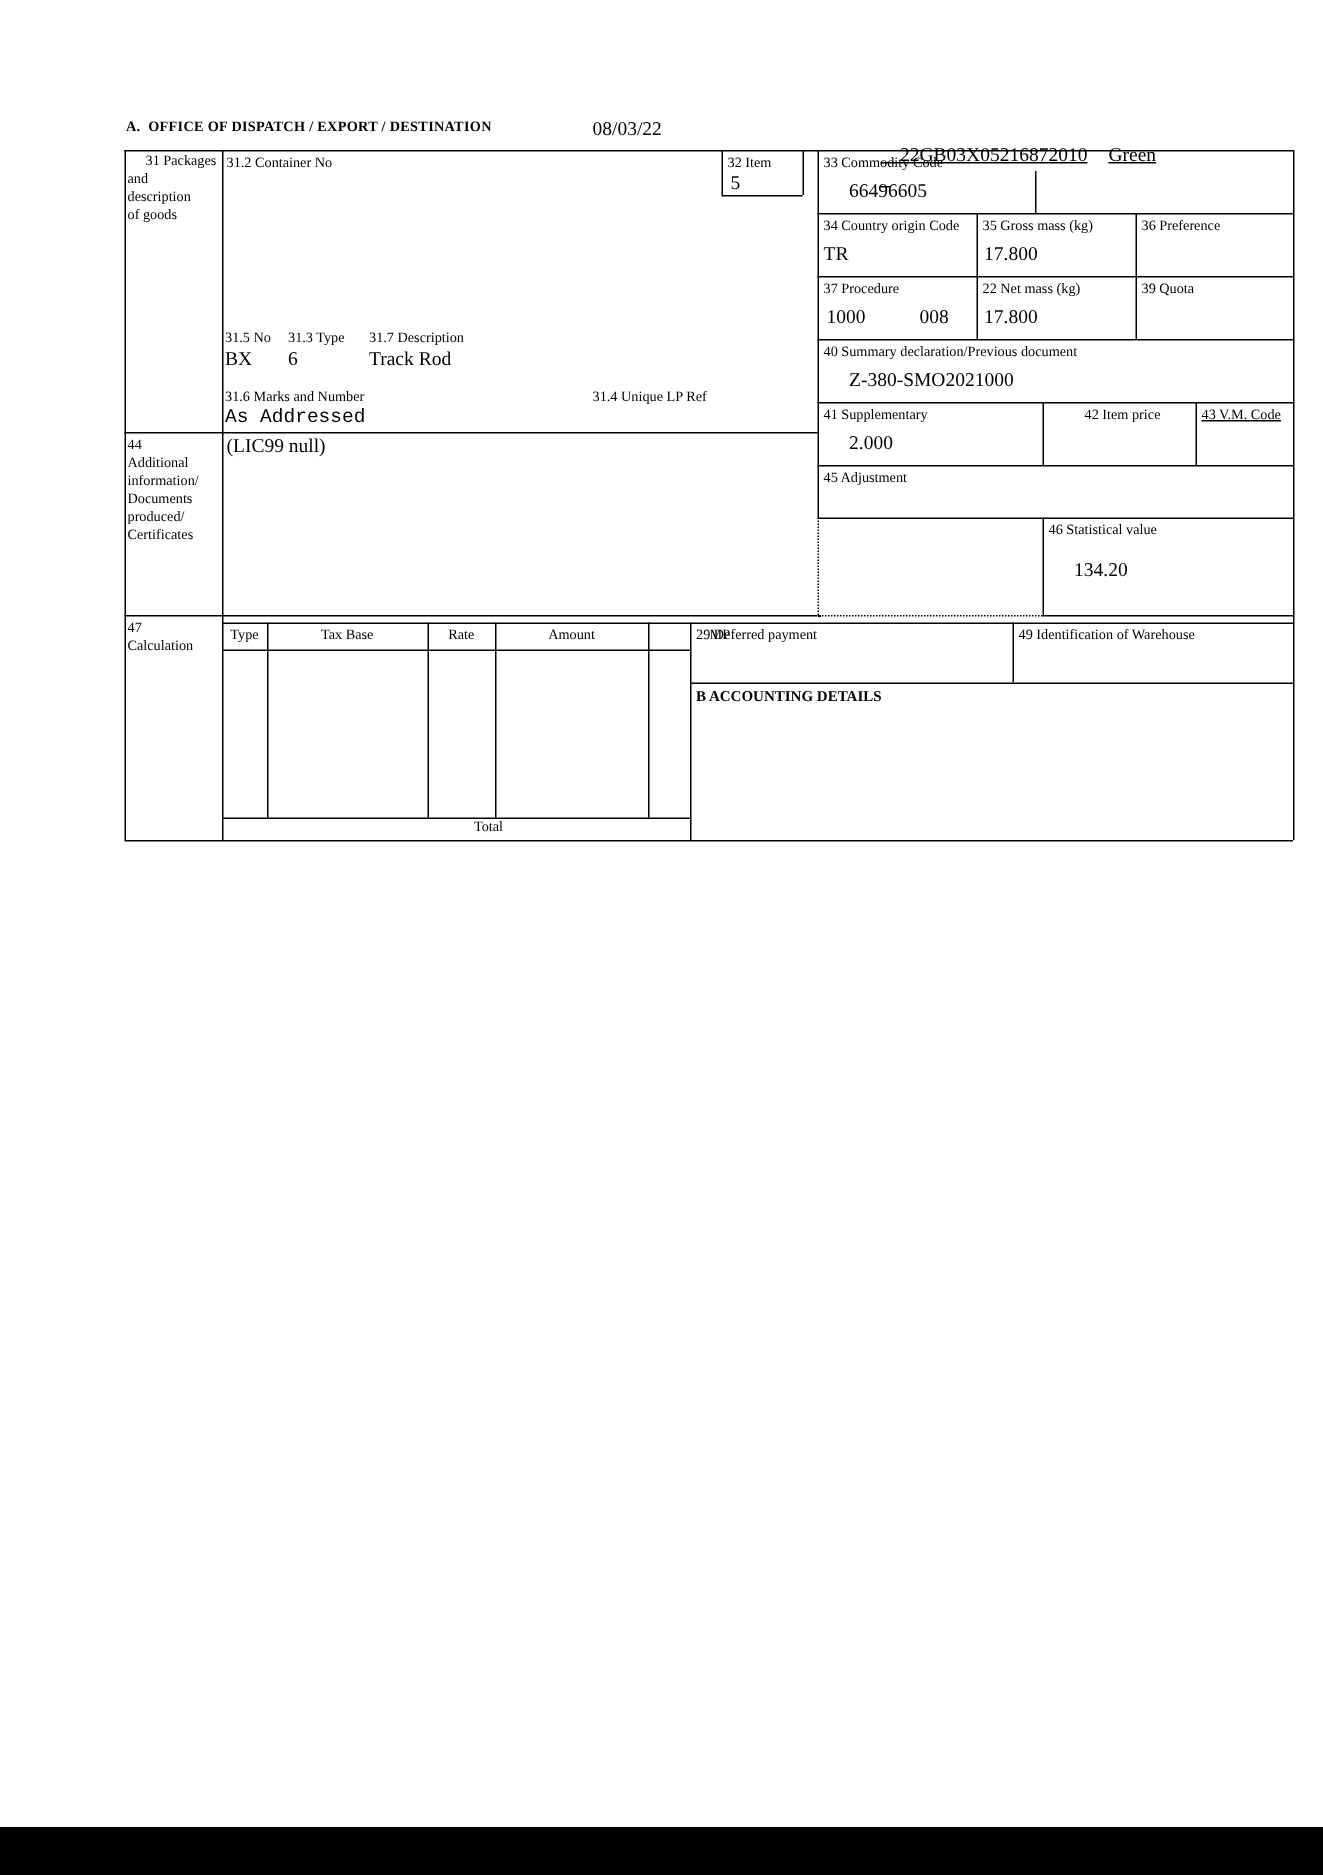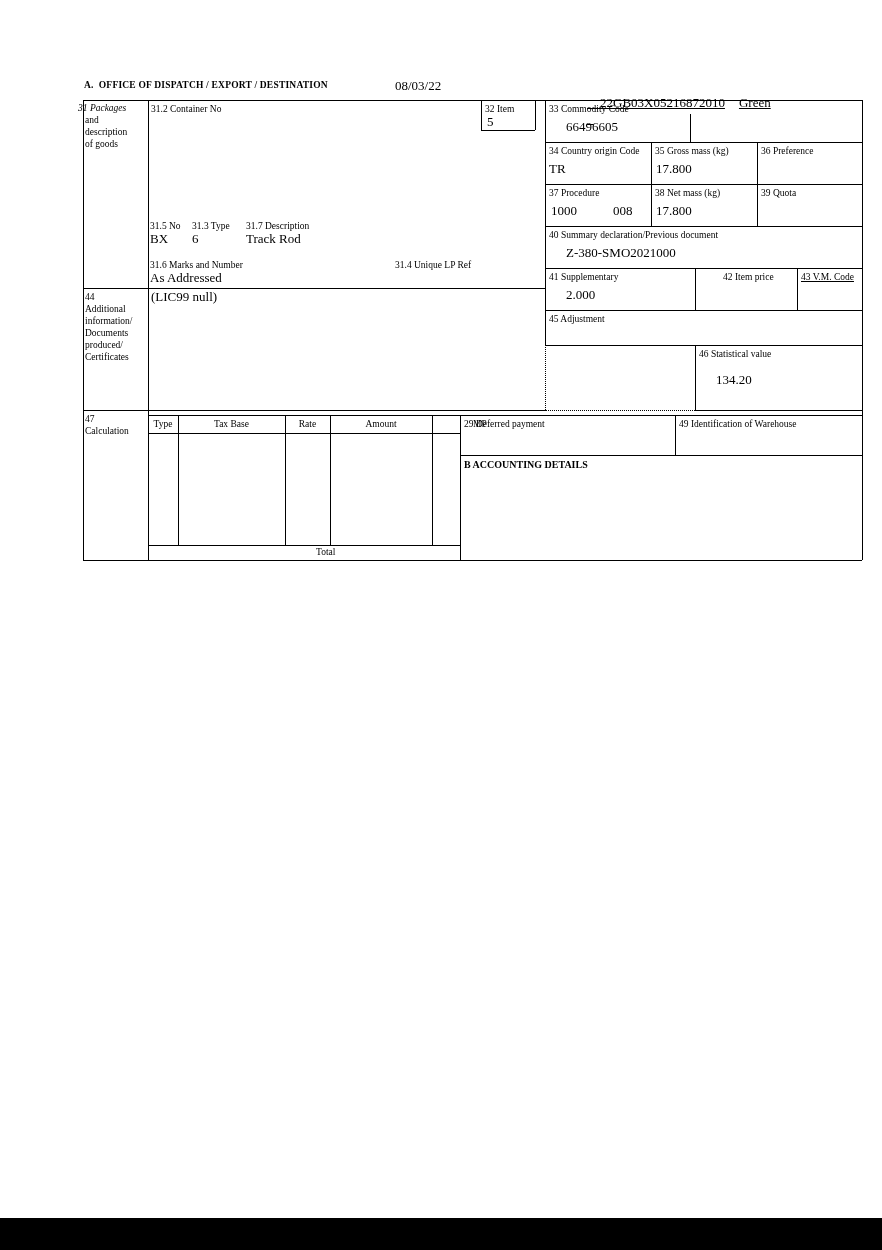--- a/index.html
+++ b/index.html
@@ -64,21 +64,21 @@
   <div class="hl" style="left:148px;top:433px;width:312px;"></div>
   <div class="vl" style="left:178px;top:415px;height:130px;"></div>
   <div class="vl" style="left:285px;top:415px;height:130px;"></div>
   <div class="vl" style="left:330px;top:415px;height:130px;"></div>
   <div class="vl" style="left:432px;top:415px;height:130px;"></div>
   <div class="vl" style="left:460px;top:415px;height:145px;"></div>
   <div class="vl" style="left:675px;top:415px;height:40px;"></div>
   <div class="hl" style="left:460px;top:455px;width:402px;"></div>
   <div class="hl" style="left:148px;top:545px;width:312px;"></div>
 
-  <div class="lbl" style="left:78px;top:103px;font-style:italic;">31 Packages</div>
+  <div class="lbl" style="left:97px;top:103px;">31 Packages</div>
   <div class="lbl" style="left:85px;top:115px;">and</div>
   <div class="lbl" style="left:85px;top:127px;">description</div>
   <div class="lbl" style="left:85px;top:139px;">of goods</div>
 
   <div class="lbl" style="left:151px;top:104px;">31.2 Container No</div>
 
   <div class="lbl" style="left:485px;top:104px;">32 Item</div>
   <div class="val" style="left:487px;top:115px;">5</div>
 
   <div class="lbl" style="left:549px;top:104px;">33 Commodity Code</div>
@@ -89,38 +89,38 @@
 
   <div class="lbl" style="left:655px;top:146px;">35 Gross mass (kg)</div>
   <div class="val" style="left:656px;top:162px;">17.800</div>
 
   <div class="lbl" style="left:761px;top:146px;">36 Preference</div>
 
   <div class="lbl" style="left:549px;top:188px;">37 Procedure</div>
   <div class="val" style="left:551px;top:204px;">1000</div>
   <div class="val" style="left:613px;top:204px;">008</div>
 
-  <div class="lbl" style="left:655px;top:188px;">38 Net mass (kg)</div>
+  <div class="lbl" style="left:655px;top:188px;">22 Net mass (kg)</div>
   <div class="val" style="left:656px;top:204px;">17.800</div>
 
   <div class="lbl" style="left:761px;top:188px;">39 Quota</div>
 
   <div class="lbl" style="left:150px;top:221px;">31.5 No</div>
   <div class="lbl" style="left:192px;top:221px;">31.3 Type</div>
   <div class="lbl" style="left:246px;top:221px;">31.7 Description</div>
   <div class="val" style="left:150px;top:232px;">BX</div>
   <div class="val" style="left:192px;top:232px;">6</div>
   <div class="val" style="left:246px;top:232px;">Track Rod</div>
 
   <div class="lbl" style="left:549px;top:230px;">40 Summary declaration/Previous document</div>
   <div class="val" style="left:566px;top:246px;">Z-380-SMO2021000</div>
 
   <div class="lbl" style="left:150px;top:260px;">31.6 Marks and Number</div>
   <div class="lbl" style="left:395px;top:260px;">31.4 Unique LP Ref</div>
-  <div class="val" style="left:150px;top:271px;">As Addressed</div>
+  <div class="val" style="left:150px;top:271px;font-family:Liberation Mono, monospace;">As Addressed</div>
 
   <div class="lbl" style="left:549px;top:272px;">41 Supplementary</div>
   <div class="val" style="left:566px;top:288px;">2.000</div>
   <div class="lbl" style="left:699px;top:272px;margin-left:24px;">42 Item price</div>
   <div class="lbl" style="left:801px;top:272px;text-decoration:underline;">43 V.M. Code</div>
 
   <div class="lbl" style="left:85px;top:292px;">44</div>
   <div class="lbl" style="left:85px;top:304px;">Additional</div>
   <div class="lbl" style="left:85px;top:316px;">information/</div>
   <div class="lbl" style="left:85px;top:328px;">Documents</div>

